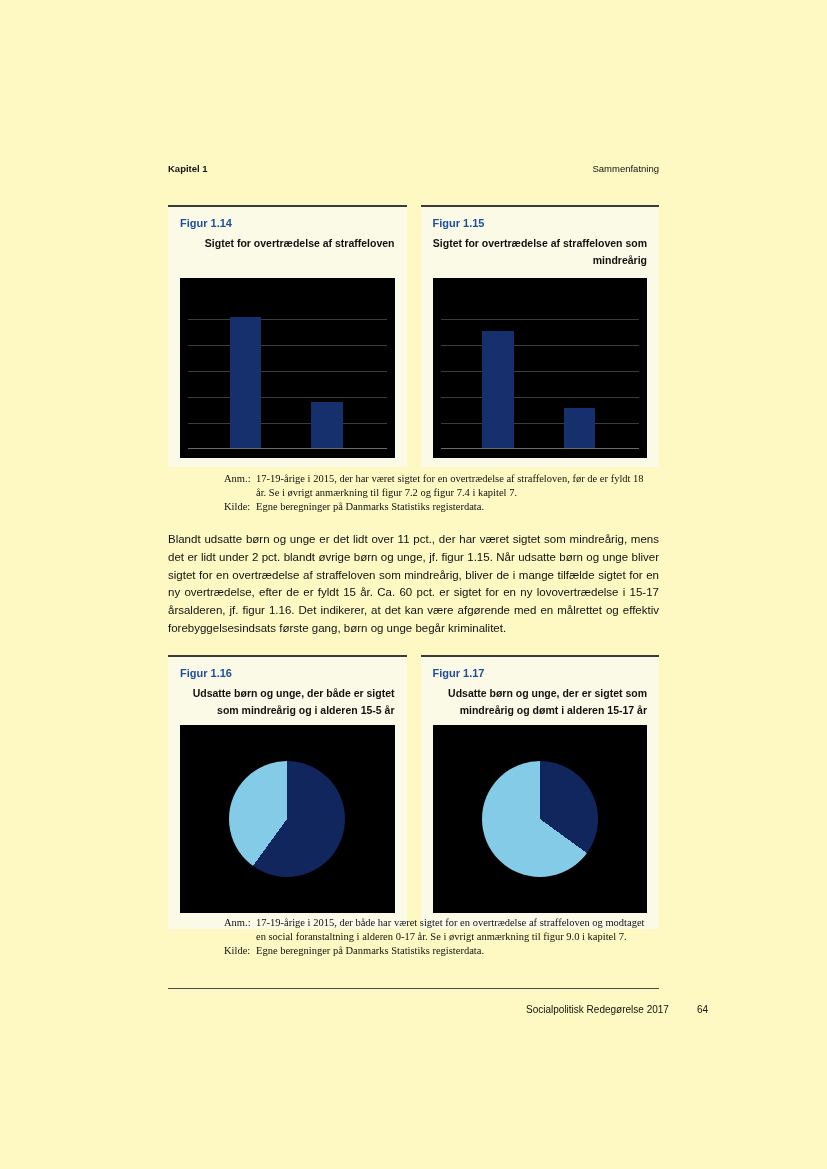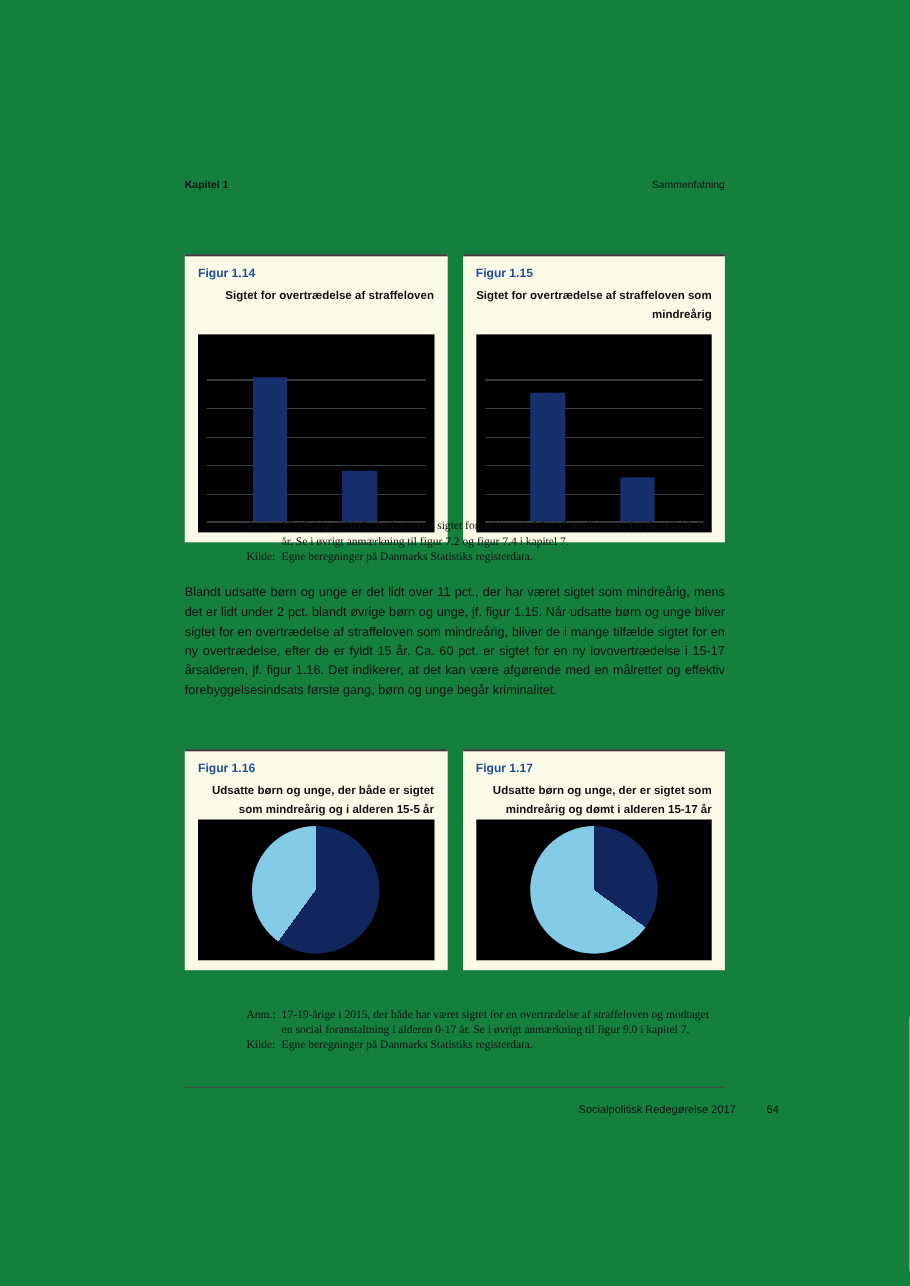--- a/index.html
+++ b/index.html
@@ -1,40 +1,40 @@
 <!DOCTYPE html>
 <html><head>
 <meta charset="utf-8">
 <style>
   html,body{margin:0;padding:0;background:#e9e9e9;}
   .page{
     position:relative;
     width:827px;height:1169px;
-    background:#15803d;
+    background:#fef9c3;
     font-family:"Liberation Sans",sans-serif;
     color:#111;
     margin:0 auto;
     overflow:hidden;
   }
   
   .header{
     position:absolute;left:168px;top:163px;width:491px;
     display:flex;justify-content:space-between;
     font-size:9.5px;line-height:12px;
   }
   .header .chapter{font-weight:bold;}
   .header .section{font-weight:normal;}
 
   
   .figure-row{
     position:absolute;left:168px;width:491px;
-    display:flex;gap:14px;margin-top:26px;
+    display:flex;gap:14px;
   }
   .figure-row.row1{top:205px;height:262px;}
-  .figure-row.row2{top:655px;height:201px;}
+  .figure-row.row2{top:655px;height:274px;}
   .figure-panel{
     flex:1 1 0;
     background:#fbfae6;
     border-top:2px solid #3a3a3a;
     box-sizing:border-box;
     padding:9px 12px 9px 12px;
     display:flex;flex-direction:column;
   }
   .fig-label{
     font-size:11px;font-weight:bold;color:#1f4e9c;

